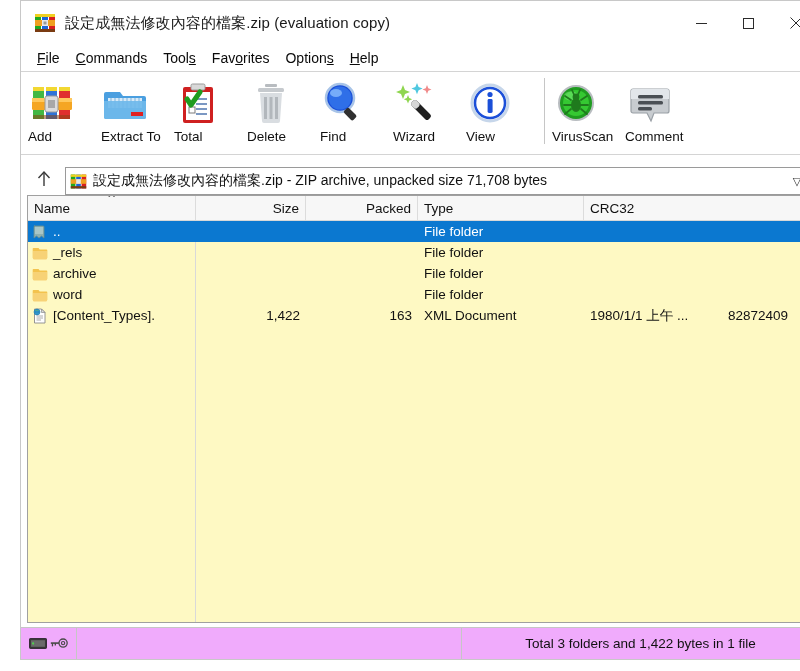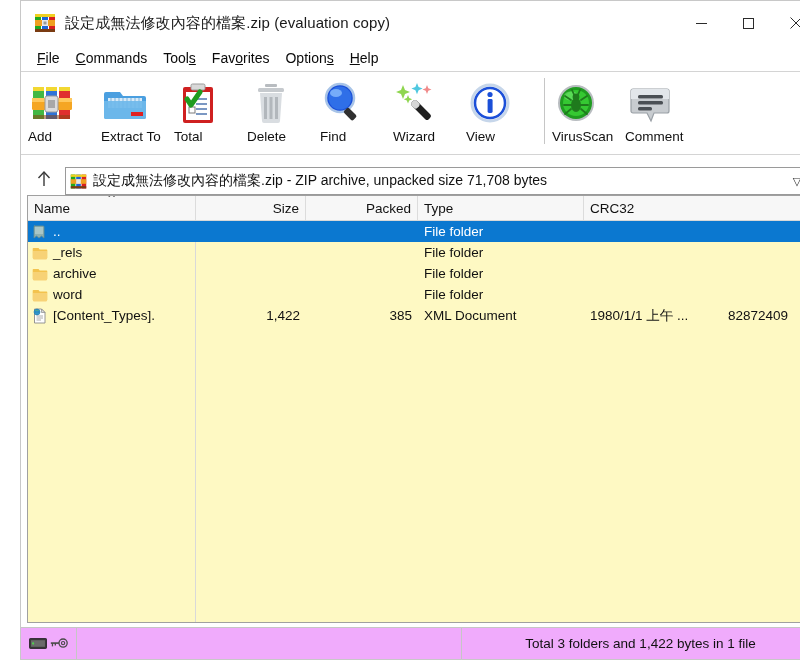--- a/index.html
+++ b/index.html
@@ -625,21 +625,21 @@
               <line x1="4.5" y1="12" x2="9" y2="12"></line>
             </g>
             <circle cx="5" cy="4" r="3" fill="#3aa0d8"></circle>
             <circle cx="5" cy="4" r="3" fill="none" stroke="#1f7aa8" stroke-width="0.6"></circle>
             <path d="M2.2 4 h5.6 M5 1.1 a4 4 0 0 1 0 5.8 a4 4 0 0 1 0 -5.8" fill="none" stroke="#1f7aa8" stroke-width="0.5"></path>
             <path d="M3 2.6 q2 1 4 0" fill="#6fc24a" opacity="0.85"></path>
           </svg>
           <span>[Content_Types].</span>
         </div>
         <div class="cell num" style="width:110px">1,422</div>
-        <div class="cell num" style="width:112px">385</div>
+        <div class="cell num" style="width:112px">163</div>
         <div class="cell" style="width:166px">XML Document</div>
         <div class="cell" style="width:138px">1980/1/1 上午 ...</div>
         <div class="cell" style="width:90px">82872409</div>
       </div>
     </div>
   </div>
 
   <div class="statusbar">
     <div class="status-pane status-icons">
       <svg width="22" height="15" viewBox="0 0 22 15">

